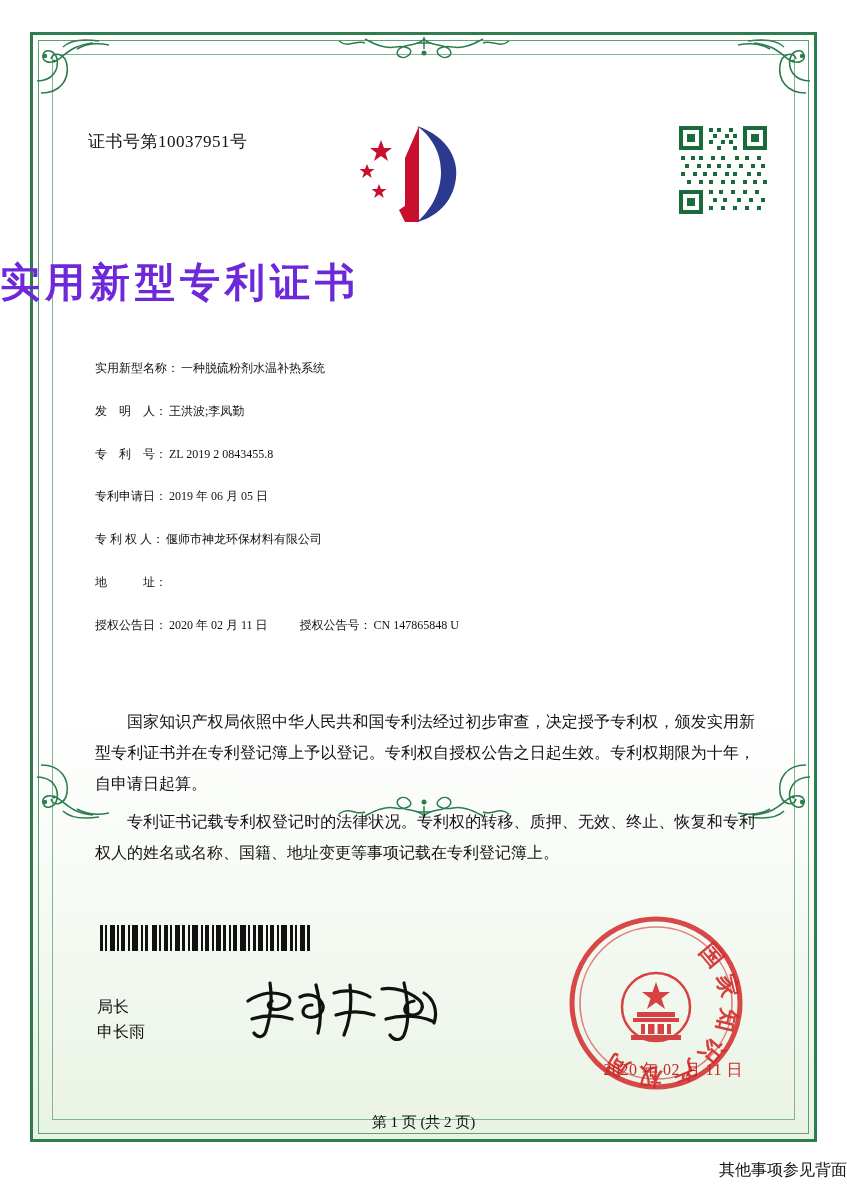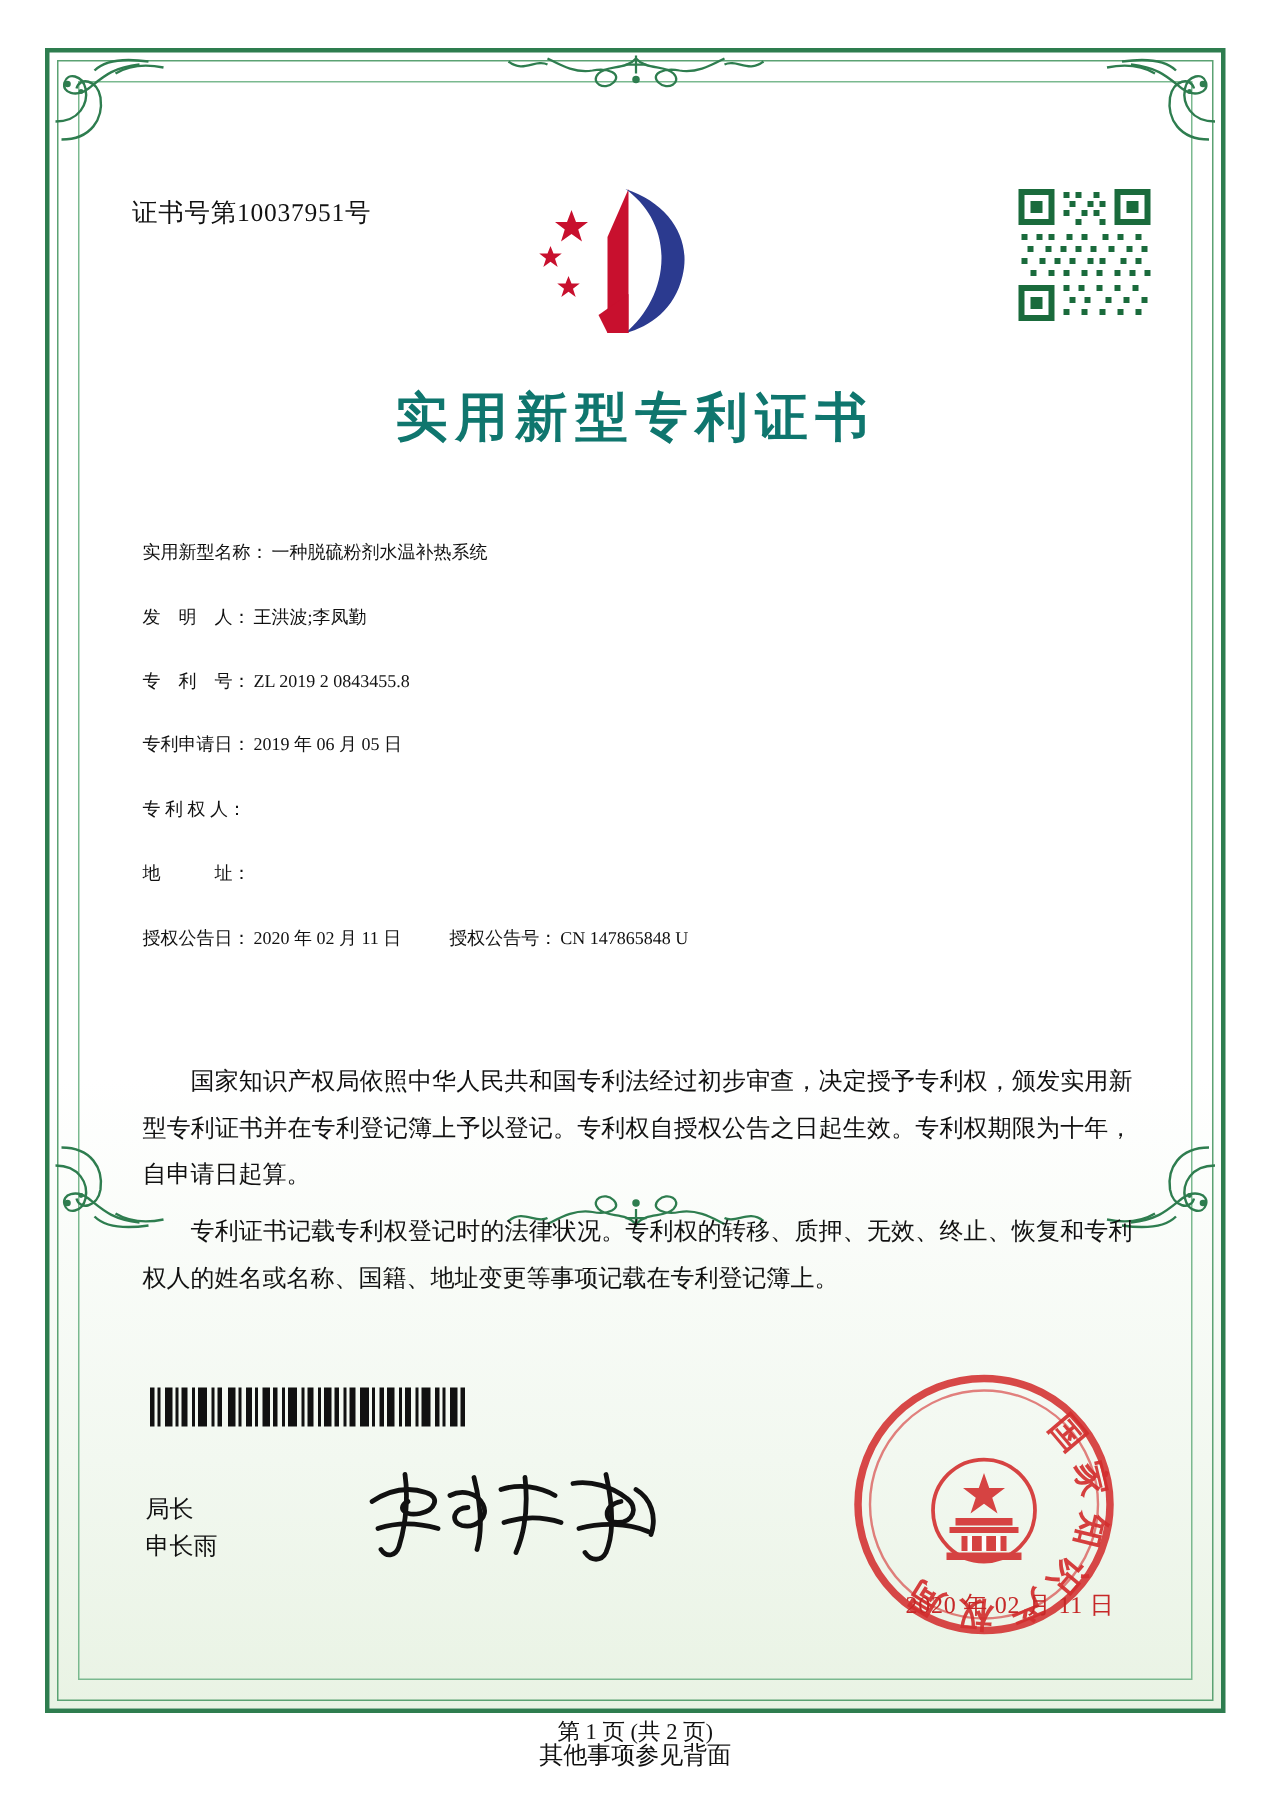--- a/index.html
+++ b/index.html
@@ -100,25 +100,25 @@
   .qr {
     position: absolute;
     right: 78px; top: 124px;
     width: 92px; height: 92px;
   }
   .qr svg { display: block; }
 
   .cert-title {
     position: absolute;
     left: 0; right: 0; top: 255px;
-    text-align: center;
-    font-size: 35px;
+    text-align: left;
+    font-size: 40px;
     font-weight: bold;
     letter-spacing: 5px;
-    color: #0f766e;
+    color: #6d28d9;
     font-family: "DejaVu Serif", "Liberation Serif", serif;
   }
 
   
   .fields {
     position: absolute;
     left: 95px; top: 360px;
     width: 660px;
   }
   .field-row {
@@ -197,26 +197,25 @@
     letter-spacing: 0.5px;
   }
 
   
   .page-num {
     position: absolute;
     left: 0; right: 0; top: 1113px;
     text-align: center;
     font-size: 15px;
     color: #111;
-    margin-top: 32px;
   }
   .footnote {
     position: absolute;
     left: 0; right: 0; top: 1160px;
-    text-align: center;
+    text-align: right;
     font-size: 16px;
     color: #111;
   }
 </style>
 </head>
 <body>
 
 <div class="page">
 
   <div class="frame-outer"></div>
@@ -388,20 +387,21 @@
     <div class="field-row">
       <span class="field-label">专　利　号：</span>
       <span class="field-value">ZL 2019 2 0843455.8</span>
     </div>
     <div class="field-row">
       <span class="field-label">专利申请日：</span>
       <span class="field-value">2019 年 06 月 05 日</span>
     </div>
     <div class="field-row">
       <span class="field-label">专 利 权 人：</span>
+      <span class="field-value">偃师市神龙环保材料有限公司</span>
     </div>
     <div class="field-row">
       <span class="field-label">地　　　址：</span>
     </div>
     <div class="field-row split">
       <span class="field-label">授权公告日：</span>
       <span class="field-value">2020 年 02 月 11 日</span>
       <span class="field-label2">授权公告号：</span>
       <span class="field-value2">CN 147865848 U</span>
     </div>

